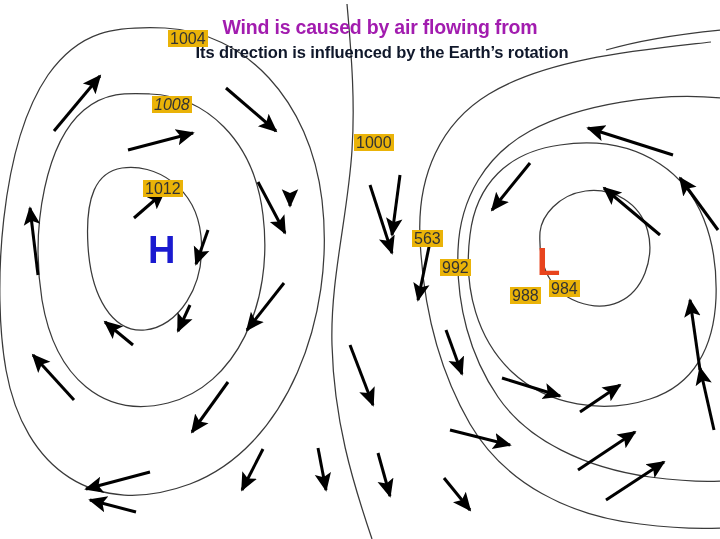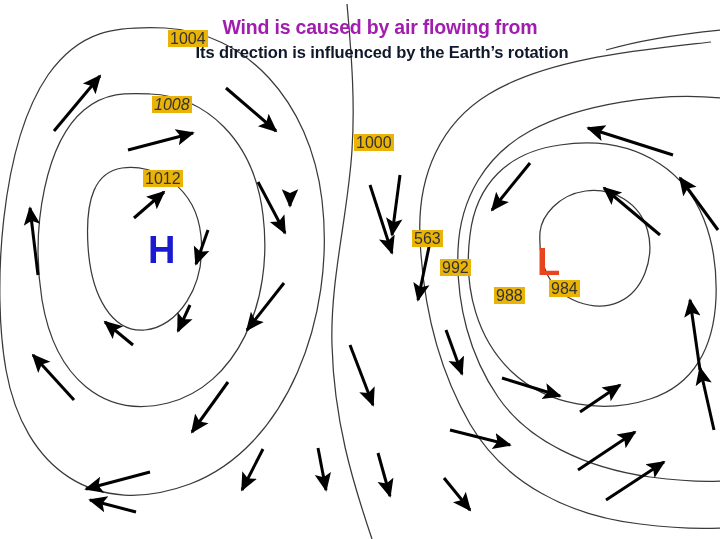--- a/index.html
+++ b/index.html
@@ -137,24 +137,24 @@
   </svg>
 
   <div class="title-block">
     <span class="title-line1">Wind is caused by air flowing from</span>
     <span class="subtitle-line">Its direction is influenced by the Earth’s rotation</span>
   </div>
 
   <div class="center-letter" style="left:148px;top:231px;color:#1a1ad0;">H</div>
   <div class="center-letter" style="left:537px;top:243px;color:#e8441e;">L</div>
 
-  <div class="iso-label" style="left:143px;top:170px;">1012</div>
+  <div class="iso-label" style="left:143px;top:180px;">1012</div>
   <div class="iso-label" style="left:152px;top:96px;font-style:italic;">1008</div>
   <div class="iso-label" style="left:168px;top:30px;">1004</div>
 
   <div class="iso-label" style="left:354px;top:134px;">1000</div>
 
   <div class="iso-label" style="left:412px;top:230px;">563</div>
   <div class="iso-label" style="left:440px;top:259px;">992</div>
-  <div class="iso-label" style="left:494px;top:287px;">988</div>
+  <div class="iso-label" style="left:510px;top:287px;">988</div>
   <div class="iso-label" style="left:549px;top:280px;">984</div>
 
 </div>
 
 </body></html>

